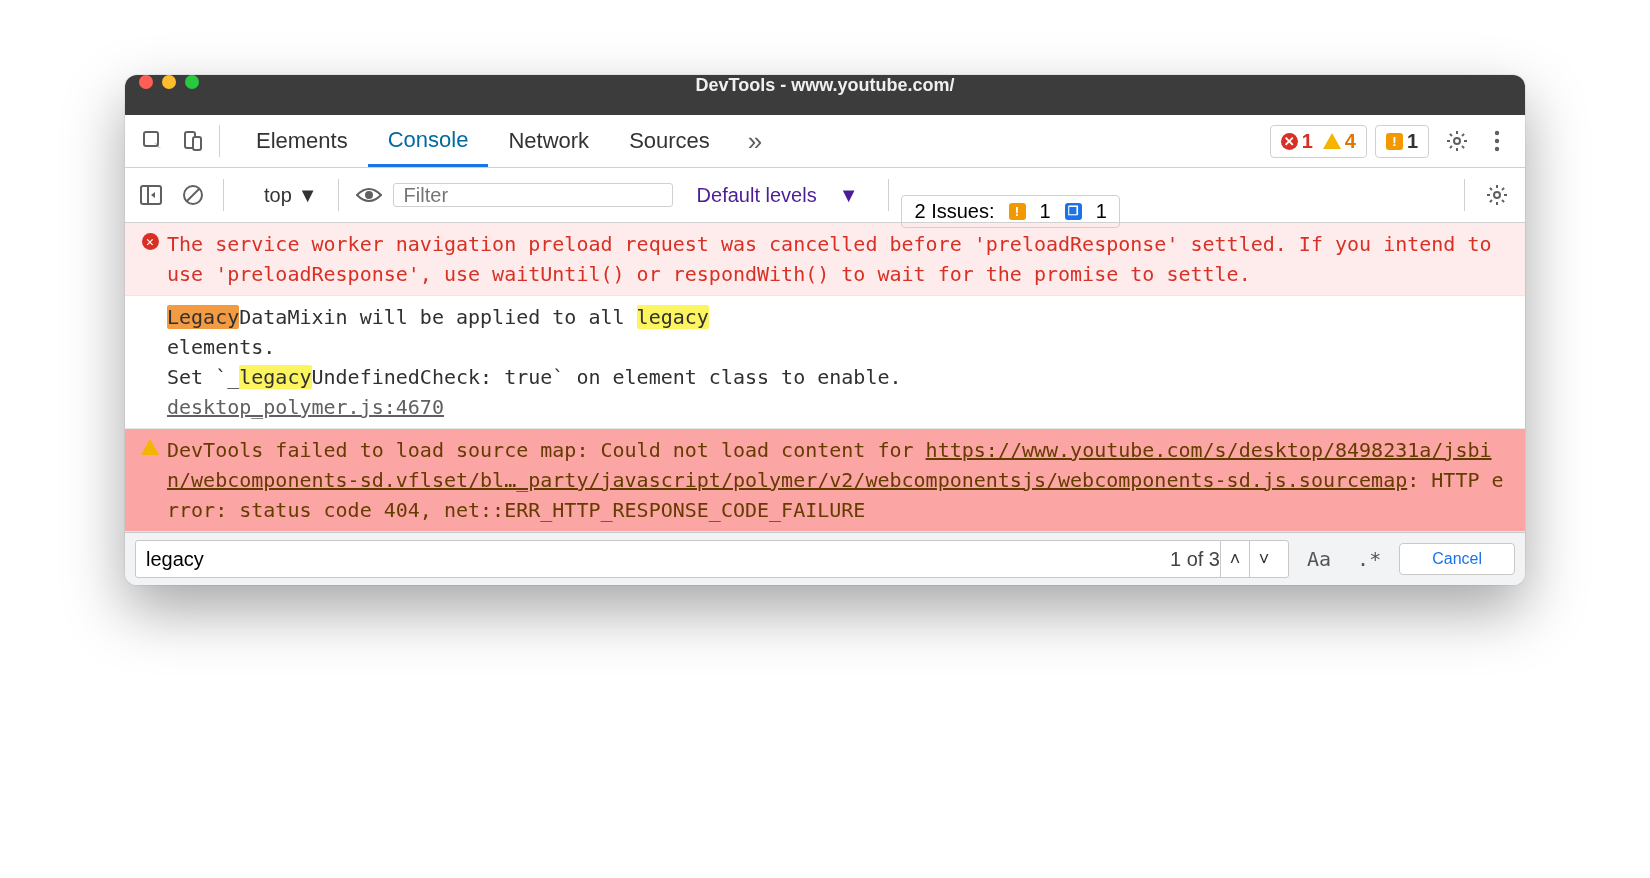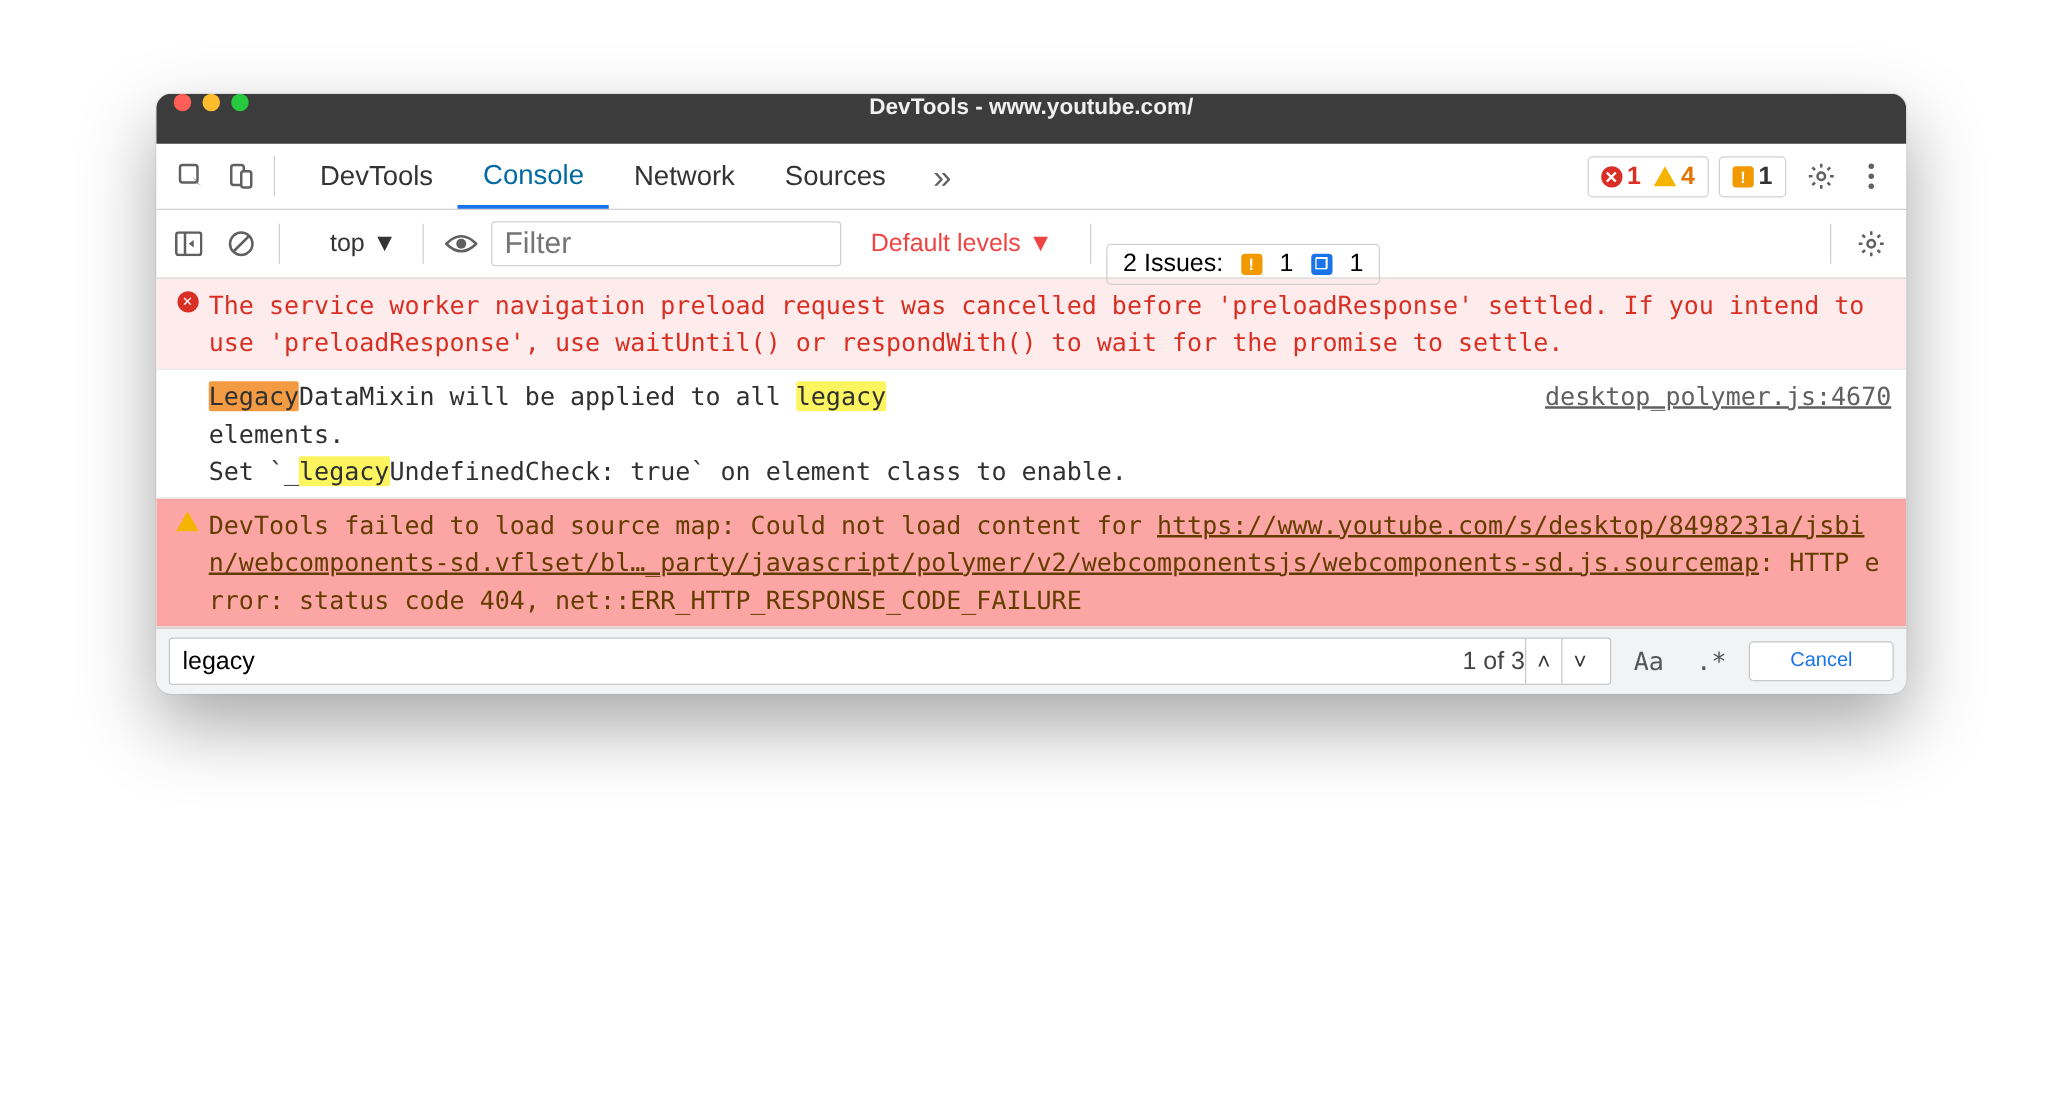--- a/index.html
+++ b/index.html
@@ -142,31 +142,31 @@
 .divider { width: 1px; height: 32px; background: #d0d0d0; margin: 0 6px; }
 .ctx-select {
   display: flex; align-items: center; gap: 6px;
   font-size: 20px; padding: 4px 8px;
   color: #333;
   margin-left: 20px;
 }
 .eye { width:36px; display:flex; justify-content:center; }
 .filter-input {
   border: 1px solid #d0d0d0;
-  height: 36px;
+  height: 24px;
   width: 280px;
-  font-size: 24px;
+  font-size: 20px;
   padding: 0 10px;
   border-radius: 3px;
   box-sizing: border-box;
   color: #888;
 }
 .levels {
-  padding: 0 18px; font-size: 20px; color: #ef4444;
-  display: flex; align-items: center; gap: 6px; text-align: center;
+  padding: 0 18px; font-size: 20px; color: #4c1d95;
+  display: flex; align-items: center; gap: 22px; text-align: center;
 }
 .issues-box {
   display: flex; align-items: center; gap: 14px;
   border: 1px solid #d0d0d0; border-radius: 4px;
   padding: 4px 12px; font-size: 20px; margin-top: 32px;
 }
 
 .console-area {
   font-family: 'Menlo','Consolas',monospace;
   font-size: 20px;
@@ -180,21 +180,21 @@
 .row.error { background: #fdeceb; color: #d93025; }
 .row.warn { background: #fca5a5; color: #643c00; }
 .row .icon {
   width: 34px;
   flex-shrink: 0;
   padding-top: 4px;
   display: flex;
   justify-content: center;
 }
 .row .msg { flex: 1; word-break: break-all; }
-.row .msg-with-src { display: flex; }
+.row .msg-with-src { display: flex; flex-direction: column; }
 .row .msg-with-src .m-text { flex: 1; }
 .row .msg-with-src .m-src { color: #606060; text-decoration: underline; white-space: nowrap; }
 .hl1 {
   background: #f29b43;
   border-radius: 2px;
 }
 .hl2 {
   background: #fcf55f;
   border-radius: 2px;
 }
@@ -266,21 +266,21 @@
         </svg>
     </div>
     <div class="tb-icon">
       <svg width="24" height="24" viewBox="0 0 24 24">
           <rect x="4" y="3" width="10" height="16" rx="2" fill="none" stroke="#606060" stroke-width="2"></rect>
           <rect x="12" y="8" width="8" height="13" rx="2" fill="#fff" stroke="#606060" stroke-width="2"></rect>
         </svg>
     </div>
     <div class="divider"></div>
     <div class="tabs">
-      <div class="tab">DevTools</div>
+      <div class="tab">Elements</div>
       <div class="tab active">Console</div>
       <div class="tab">Network</div>
       <div class="tab">Sources</div>
       <div class="more-tabs">»</div>
     </div>
     <div class="spacer"></div>
     <div class="badge-box">
       <span class="badge-err">
         <span class="icon-circle-err">✕</span>
         <span>1</span>

